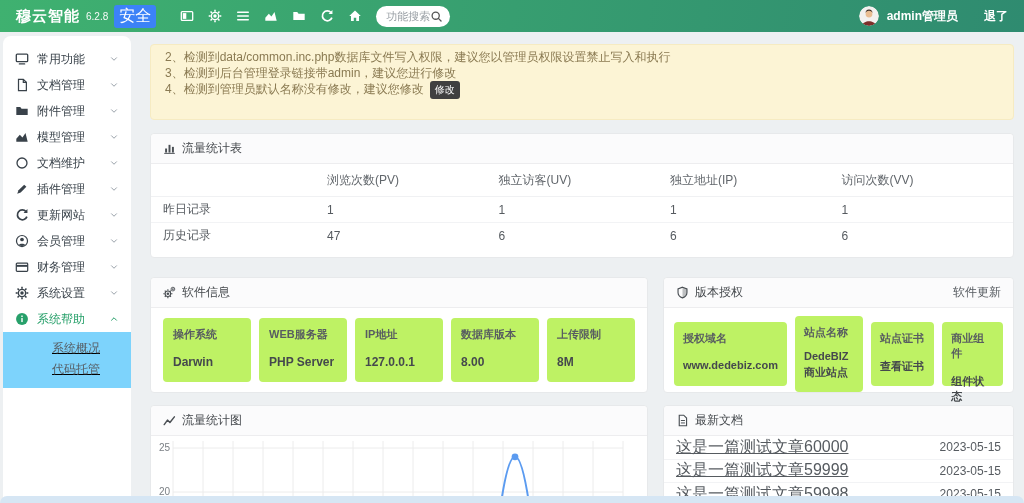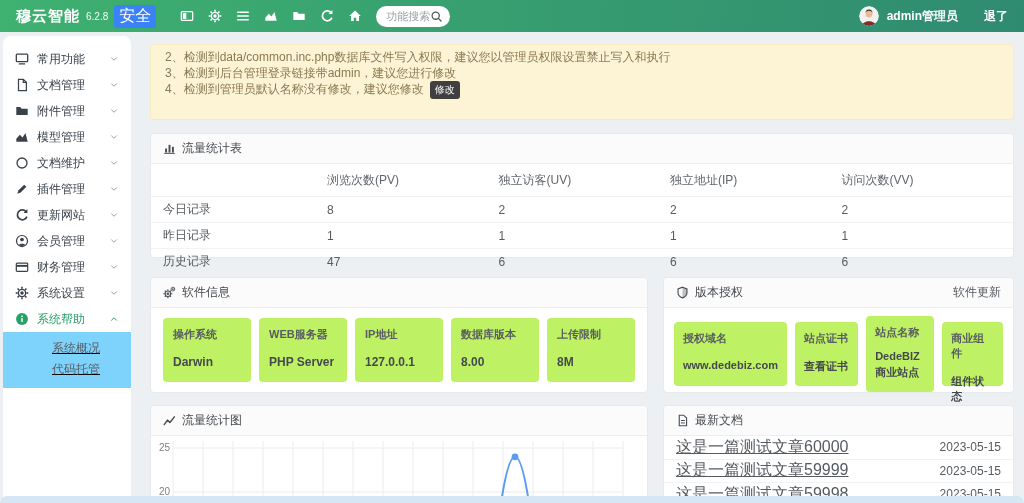--- a/index.html
+++ b/index.html
@@ -427,27 +427,20 @@
         <tr>
           <th class="c0"></th>
           <th>浏览次数(PV)</th>
           <th>独立访客(UV)</th>
           <th>独立地址(IP)</th>
           <th>访问次数(VV)</th>
         </tr>
       </thead>
       <tbody>
         <tr>
-          <td class="c0">今日记录</td>
-          <td>8</td>
-          <td>2</td>
-          <td>2</td>
-          <td>2</td>
-        </tr>
-        <tr>
           <td class="c0">昨日记录</td>
           <td>1</td>
           <td>1</td>
           <td>1</td>
           <td>1</td>
         </tr>
         <tr>
           <td class="c0">历史记录</td>
           <td>47</td>
           <td>6</td>
@@ -495,27 +488,27 @@
           <use href="#i-shield"></use>
         </svg>
       <span class="hd-label">版本授权</span>
       <span class="hd-link">软件更新</span>
     </div>
     <div class="tiles">
       <div class="tile" style="flex:1.25">
         <div class="t-label">授权域名</div>
         <div class="t-value">www.dedebiz.com</div>
       </div>
+      <div class="tile tall" style="flex:1.05">
+        <div class="t-label">站点名称</div>
+        <div class="t-value">DedeBIZ商业站点</div>
+      </div>
       <div class="tile" style="flex:0.95">
         <div class="t-label">站点证书</div>
         <div class="t-value linklike">查看证书</div>
-      </div>
-      <div class="tile tall" style="flex:1.05">
-        <div class="t-label">站点名称</div>
-        <div class="t-value">DedeBIZ商业站点</div>
       </div>
       <div class="tile" style="flex:0.9">
         <div class="t-label">商业组件</div>
         <div class="t-value linklike">组件状态</div>
       </div>
     </div>
   </div>
 
   <div class="card chart-card">
     <div class="card-hd">

